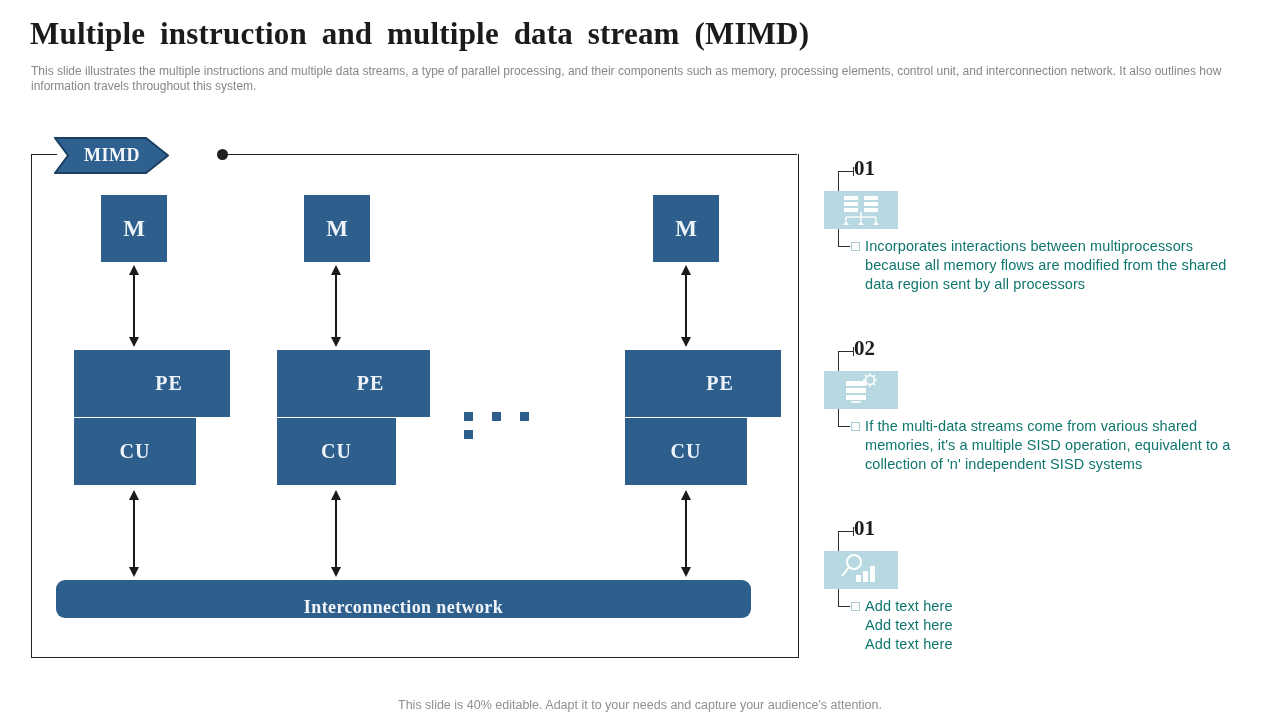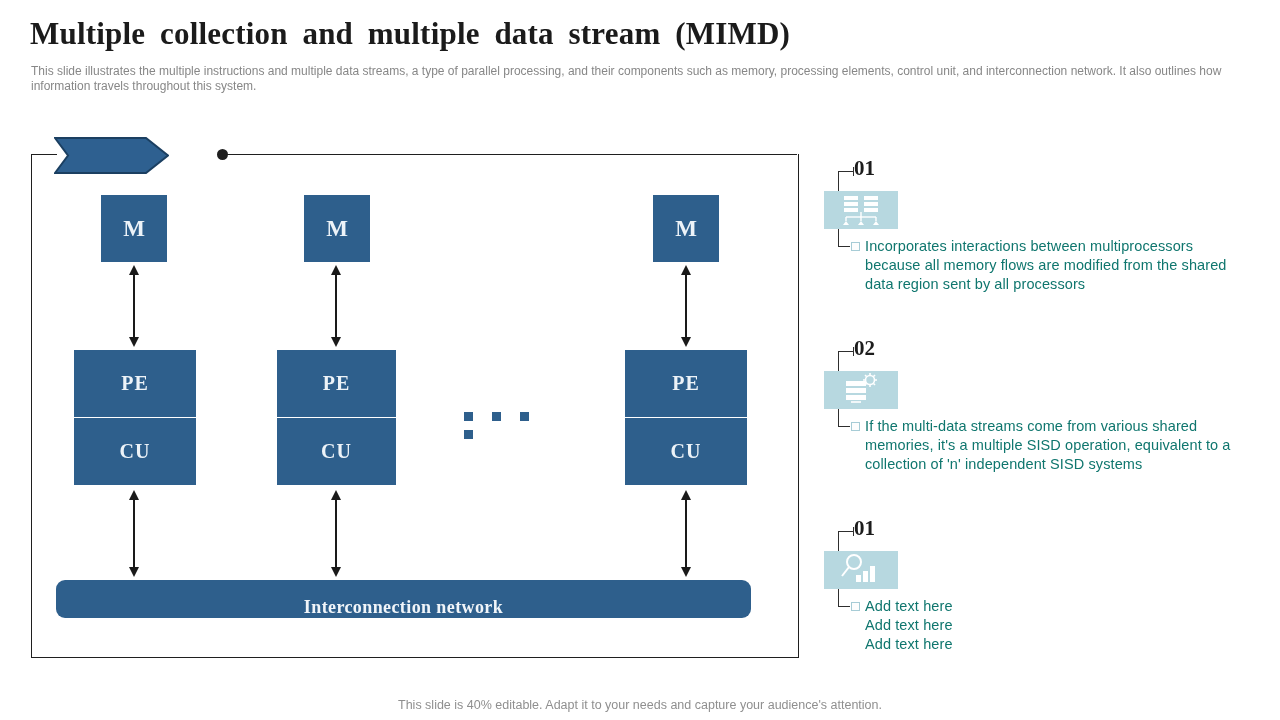--- a/index.html
+++ b/index.html
@@ -28,21 +28,21 @@
                 letter-spacing:0.5px;}
   
   .bluebox{position:absolute;background:#2e5f8c;display:flex;align-items:center;
            justify-content:center;color:#edf3f8;font-family:"Liberation Serif",serif;
            font-weight:700;}
   .mbox{width:66px;height:67px;top:195px;font-size:23px;}
   .stack{position:absolute;top:350px;height:137px;}
   .cell{position:absolute;left:0;width:100%;height:67px;background:#2e5f8c;display:flex;
         align-items:center;justify-content:center;color:#edf3f8;
         font-family:"Liberation Serif",serif;font-weight:700;font-size:20px;letter-spacing:1px;}
-  .cell.pe{top:0;}
+  .cell.pe{top:0;padding-left:34px;}
   .cell.cu{top:68px;}
   .arrow{position:absolute;width:14px;}
   .ellipsis{position:absolute;left:464px;top:407px;width:100px;height:10px;}
   .ellipsis span{display:inline-block;width:9px;height:9px;background:#2e5f8c;margin-right:19px;}
   .bus{position:absolute;left:56px;top:580px;width:695px;height:38px;background:#2e5f8c;
        border-radius:9px;display:flex;align-items:flex-end;justify-content:center;
        font-family:"Liberation Serif",serif;font-weight:700;font-size:18px;color:#f1f5f9;
        letter-spacing:0.4px;}
   
   .item{position:absolute;left:824px;width:432px;height:175px;}
@@ -59,31 +59,32 @@
              line-height:19px;color:#0f766e;letter-spacing:0.1px;}
   
   .footer{position:absolute;left:0;top:698px;width:1280px;text-align:center;font-size:12.5px;
           color:#8f8f8f;}
 </style>
 </head>
 <body>
 
 <div class="slide">
 
-  <div class="title">Multiple collection and multiple data stream (MIMD)</div>
+  <div class="title">Multiple instruction and multiple data stream (MIMD)</div>
   <div class="subtitle">This slide illustrates the multiple instructions and multiple data streams, a type of parallel processing, and their components such as memory, processing elements, control unit, and interconnection network. It also outlines how information travels throughout this system.</div>
 
   <div class="frame"></div>
   <div class="frame-top-left"></div>
   <div class="frame-top-main"></div>
   <div class="top-dot"></div>
 
   <svg class="banner" viewBox="0 0 115 37">
     <polygon points="1,1 92,1 114,18.5 92,36 1,36 14,18.5" fill="#2e6090" stroke="#1b3f61" stroke-width="2"></polygon>
   </svg>
+  <div class="banner-label">MIMD</div>
 
   <div class="bluebox mbox" style="left:101px;">
       <span>M</span>
     </div>
   <div class="bluebox mbox" style="left:304px;">
       <span>M</span>
     </div>
   <div class="bluebox mbox" style="left:653px;">
       <span>M</span>
     </div>

